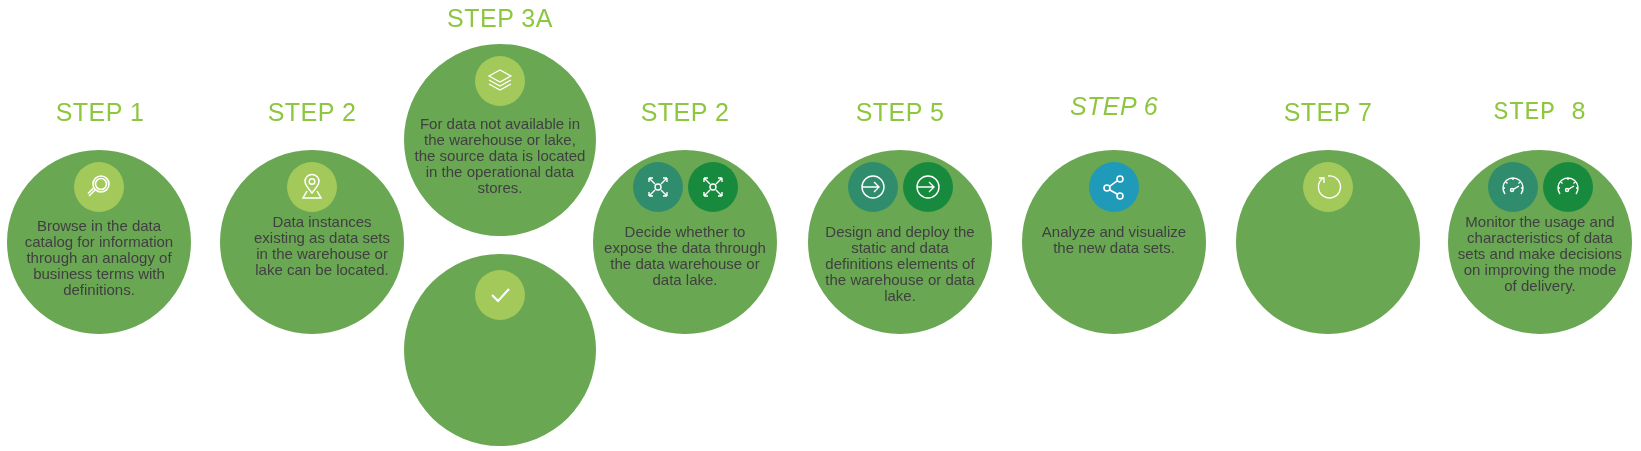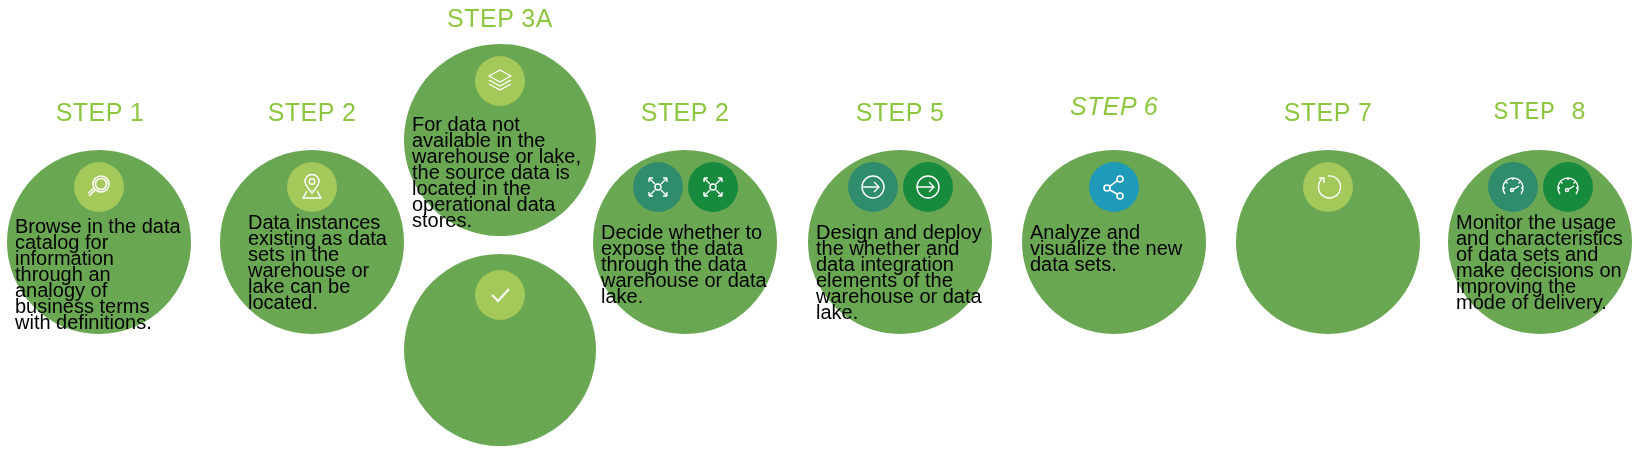--- a/index.html
+++ b/index.html
@@ -4,22 +4,22 @@
 <style>
   html, body { margin: 0; padding: 0; background: #ffffff; }
   body { width: 1641px; height: 451px; position: relative; overflow: hidden;
          font-family: "Liberation Sans", "DejaVu Sans", sans-serif; }
   .step-label { position: absolute; width: 200px; text-align: center;
                 color: #8dc63f; font-size: 25px; letter-spacing: 0.5px; }
   .circle { position: absolute; border-radius: 50%; background: #69a753; }
   .icons { position: absolute; left: 0; right: 0; display: flex; justify-content: center; gap: 5px; }
   .icon { width: 50px; height: 50px; border-radius: 50%; display: flex; align-items: center; justify-content: center; }
   .icon svg { width: 30px; height: 30px; }
-  .desc { position: absolute; left: 8px; right: 8px; text-align: left; color: #000000;
-          font-size: 20px; line-height: 16px; }
+  .desc { position: absolute; left: 8px; right: 8px; text-align: center; color: #404040;
+          font-size: 15px; line-height: 16px; }
 </style>
 </head>
 <body>
 
 <div class="step-label" style="left:0px;top:98px;">STEP 1</div>
 <div class="circle" style="left:7px;top:150px;width:184px;height:184px;">
   <div class="icons" style="top:12px;">
     <div class="icon" style="background:#a2c95a;">
       <svg viewBox="0 0 30 30" fill="none" stroke="#fff" stroke-width="1.6">
           <circle cx="17" cy="12" r="8"></circle>
@@ -103,21 +103,21 @@
           <path d="M4 15 H21 M16 10 L21 15 L16 20"></path>
         </svg>
     </div>
     <div class="icon" style="background:#178a3e;">
       <svg viewBox="0 0 30 30" fill="none" stroke="#fff" stroke-width="1.4">
           <circle cx="15" cy="15" r="11"></circle>
           <path d="M4 15 H21 M16 10 L21 15 L16 20"></path>
         </svg>
     </div>
   </div>
-  <div class="desc" style="top:74px;">Design and deploy the whether and data integration elements of the warehouse or data lake.</div>
+  <div class="desc" style="top:74px;">Design and deploy the static and data definitions elements of the warehouse or data lake.</div>
 </div>
 
 <div class="step-label" style="left:1014px;top:92px;font-style:italic;">STEP 6</div>
 <div class="circle" style="left:1022px;top:150px;width:184px;height:184px;">
   <div class="icons" style="top:12px;">
     <div class="icon" style="background:#1f9ab8;">
       <svg viewBox="0 0 30 30" fill="none" stroke="#fff" stroke-width="1.6">
           <circle cx="21" cy="7" r="3"></circle>
           <circle cx="8" cy="16" r="3"></circle>
           <circle cx="21" cy="24" r="3"></circle>

